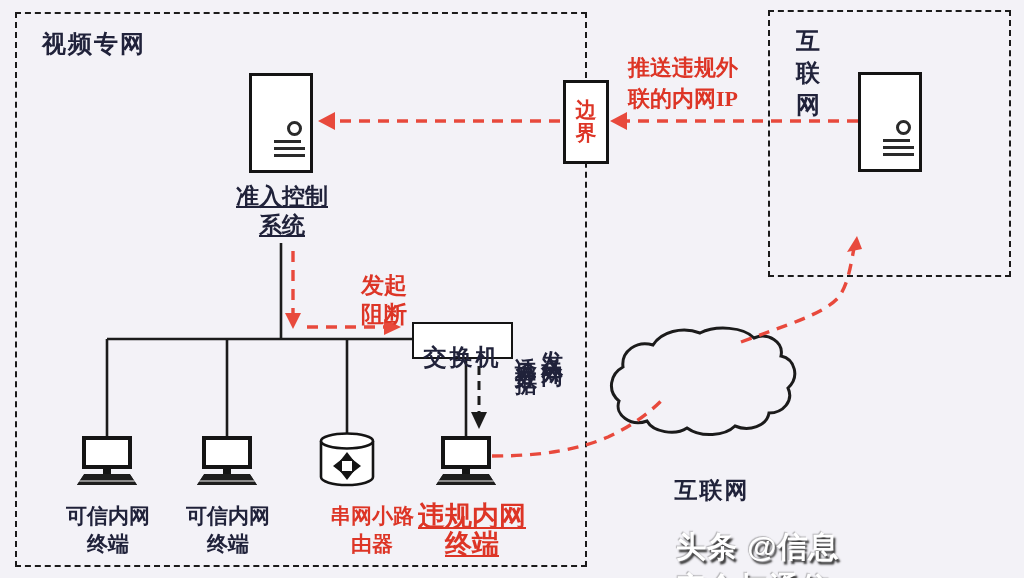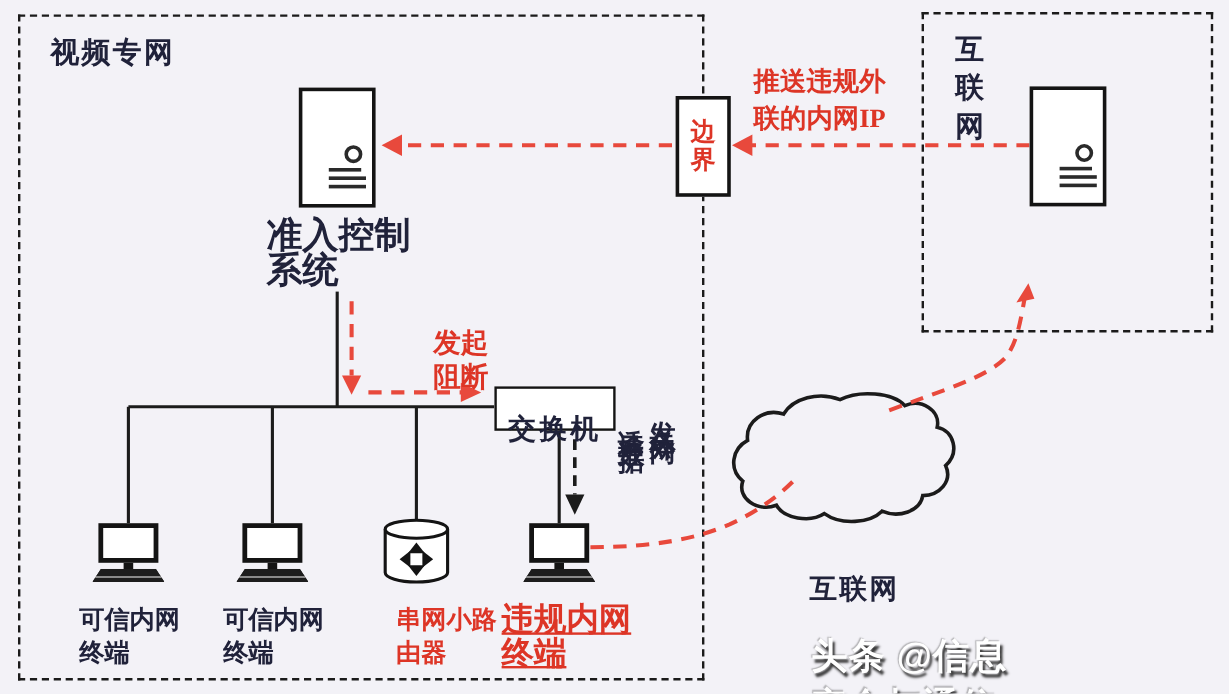--- a/index.html
+++ b/index.html
@@ -2,21 +2,21 @@
 <html><head>
 <meta charset="utf-8">
 <style>
   html,body{margin:0;padding:0;}
   body{width:1024px;height:578px;overflow:hidden;background:#f3f2f7;
        font-family:"Liberation Serif","DejaVu Serif",serif;}
   .stage{position:relative;width:840px;height:578px;background:#f3f2f7;}
   .overlay{position:absolute;left:0;top:0;width:1024px;height:578px;}
   .zone{position:absolute;border:2px dashed #1b1b1b;background:transparent;}
   .zone-title{position:absolute;font-size:24px;font-weight:bold;color:#20223a;letter-spacing:2px;}
-  .lbl{position:absolute;text-align:left;font-weight:bold;transform:translateX(-50%);white-space:nowrap;}
+  .lbl{position:absolute;text-align:center;font-weight:bold;transform:translateX(-50%);white-space:nowrap;}
   .dark{color:#20223a;}
   .red{color:#dd3526;}
   .node-box{position:absolute;background:#ffffff;border:3px solid #141414;box-sizing:border-box;
             display:flex;align-items:center;justify-content:center;}
   
   .server{position:absolute;width:64px;height:100px;background:#fff;border:3px solid #141414;box-sizing:border-box;}
   .server .pwr{position:absolute;right:8px;top:45px;width:9px;height:9px;border:3px solid #2a2a2a;border-radius:50%;}
   .server .ln{position:absolute;left:22px;height:3px;background:#2a2a2a;}
   
   .pc{position:absolute;width:64px;height:52px;}
@@ -79,21 +79,21 @@
 
   <div class="zone-title" style="left:42px;top:28px;">视频专网</div>
   <div class="zone-title" style="left:796px;top:25px;">互联网</div>
 
   <div class="server" style="left:249px;top:73px;">
     <span class="pwr"></span>
     <span class="ln" style="top:64px;width:27px;"></span>
     <span class="ln" style="top:71px;width:31px;"></span>
     <span class="ln" style="top:78px;width:31px;"></span>
   </div>
-  <div class="lbl dark" style="left:282px;top:182px;font-size:30px;line-height:29px;">
+  <div class="lbl dark" style="left:282px;top:182px;font-size:23px;line-height:29px;text-decoration:underline;">
     <div>准入控制</div>
     <div>系统</div>
   </div>
 
   <div class="server" style="left:858px;top:72px;">
     <span class="pwr"></span>
     <span class="ln" style="top:64px;width:27px;"></span>
     <span class="ln" style="top:71px;width:31px;"></span>
     <span class="ln" style="top:78px;width:31px;"></span>
   </div>

